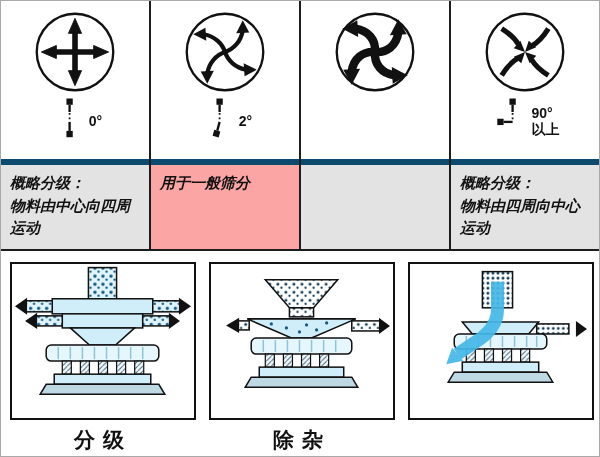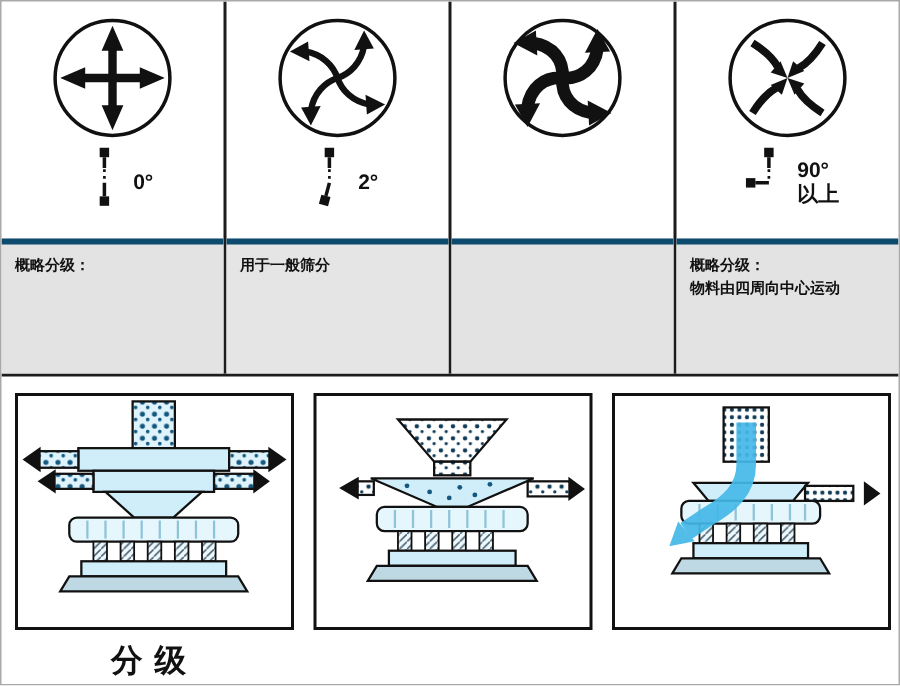--- a/index.html
+++ b/index.html
@@ -24,25 +24,26 @@
   .icon-area {
     height:158px; display:flex; flex-direction:column;
     align-items:center; padding-top:9px;
   }
   .circle-icon { width:84px; height:84px; flex:0 0 auto; }
   .angle-row { display:flex; align-items:center; gap:5px; margin-top:2px; }
   .dumbbell { width:36px; height:50px; }
   .angle-label { font-size:14px; font-weight:bold; line-height:1.15; display:flex; flex-direction:column; }
   .angle-note:empty { display:none; }
   .text-area {
-    flex:1; border-top:4px solid #0c4a6e;
-    padding:7px 9px; font-size:10px; line-height:1.5;
+    flex:1; border-top:6px solid #0c4a6e;
+    padding:7px 9px; font-size:15px; line-height:1.5;
     background:#e3e3e3;
-  }
-  .text-area.white { background:#e5e5e5; }
+    font-style:italic;
+  }
+  .text-area.white { background:#fca5a5; }
   .cell-title { font-weight:bold; display:block; }
   .cell-title:empty { display:none; }
   .cell-desc { font-weight:bold; }
 
   
   .panels { display:flex; gap:13px; padding:11px 9px 0 9px; }
   .panel {
     width:186px; height:158px; flex:0 0 auto;
     border:2px solid #111; background:#fff;
   }
@@ -84,20 +85,21 @@
             </g>
           </svg>
           <span class="angle-label">
             <span>0°</span>
 
           </span>
         </div>
       </div>
       <div class="text-area">
         <b class="cell-title">概略分级：</b>
+        <span class="cell-desc">物料由中心向四周运动</span>
       </div>
     </div>
 
     <div class="col">
       <div class="icon-area">
         <svg class="circle-icon" viewBox="0 0 90 90">
           <circle cx="45" cy="45" r="41" fill="none" stroke="#111" stroke-width="2.5"></circle>
           <defs>
             <g id="armA">
               <path d="M45,45 C54,42 62,34 64,22" fill="none" stroke="#111" stroke-width="4.5"></path>
@@ -327,15 +329,16 @@
           <path d="M87,16 L87,44 C87,60 76,70 62,78 L47,88" fill="none" stroke="#45b8e8" stroke-width="13"></path>
           <polygon points="36,98 41.9,81.7 52.9,94.7" fill="#45b8e8"></polygon>
         </g>
       </svg>
     </div>
 
   </div>
 
   <div class="labels">
     <div class="panel-label">分级</div>
+    <div class="panel-label">除杂</div>
   </div>
 
 </div>
 
 </body></html>

